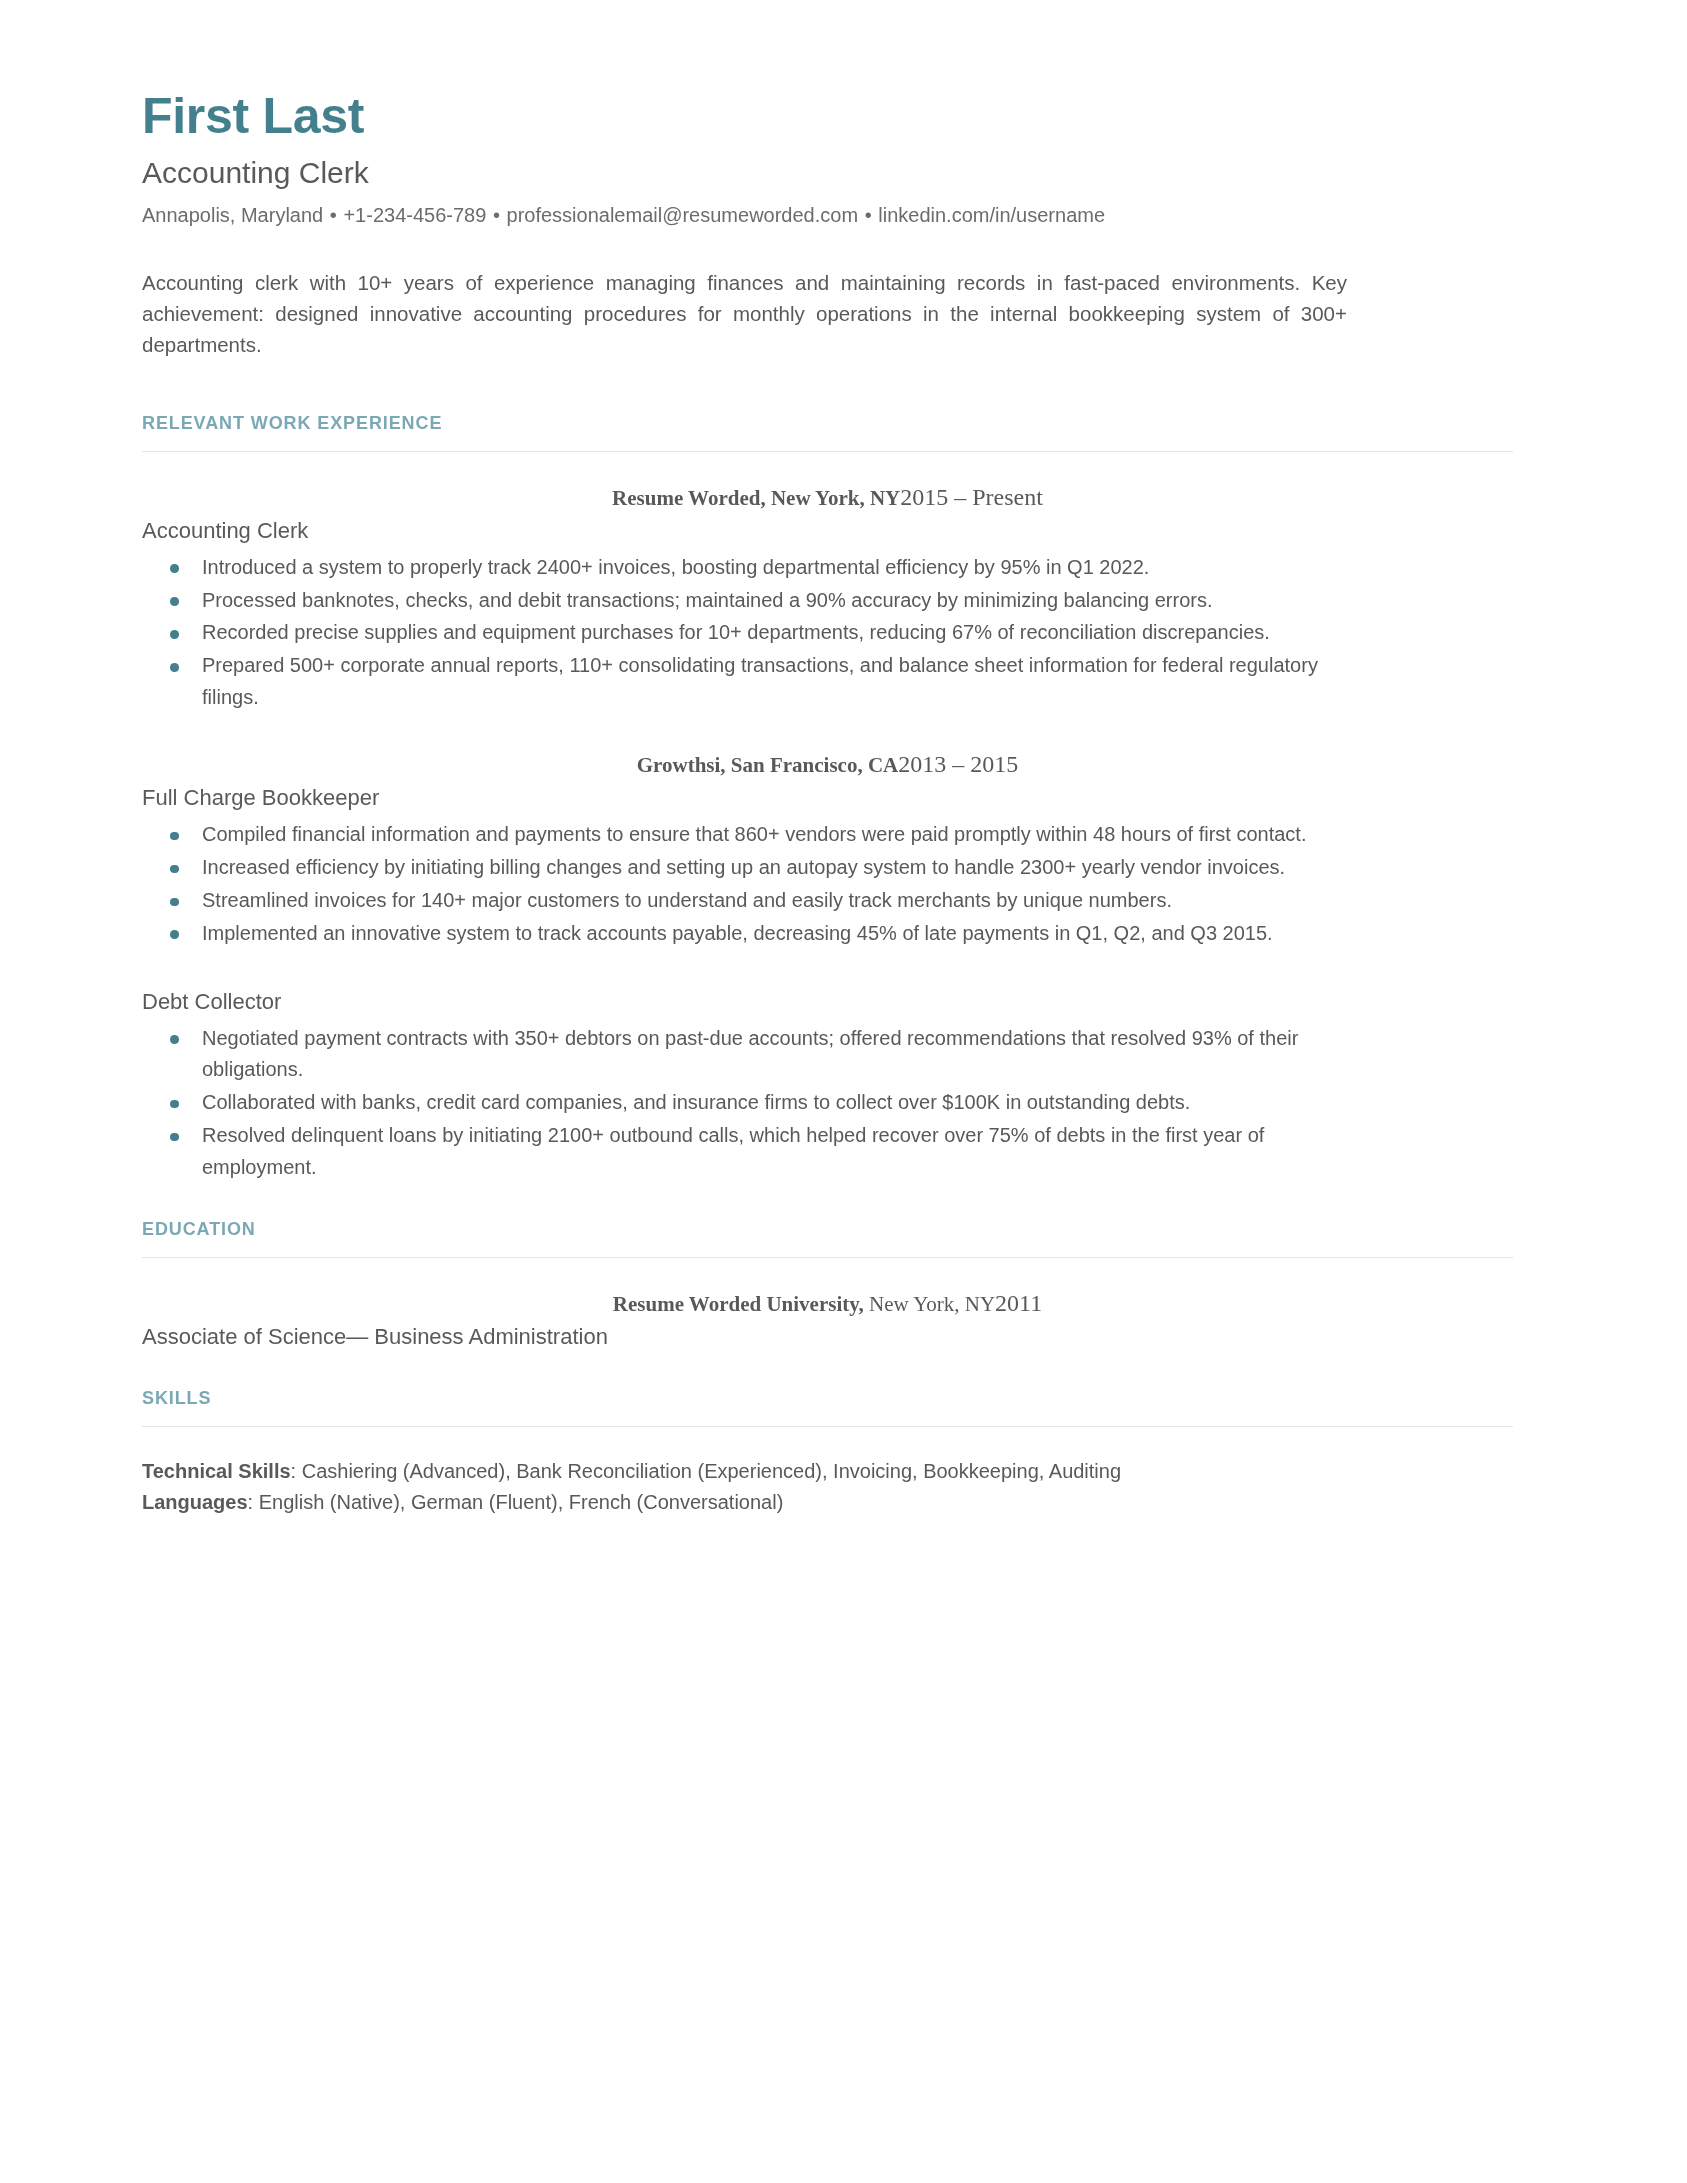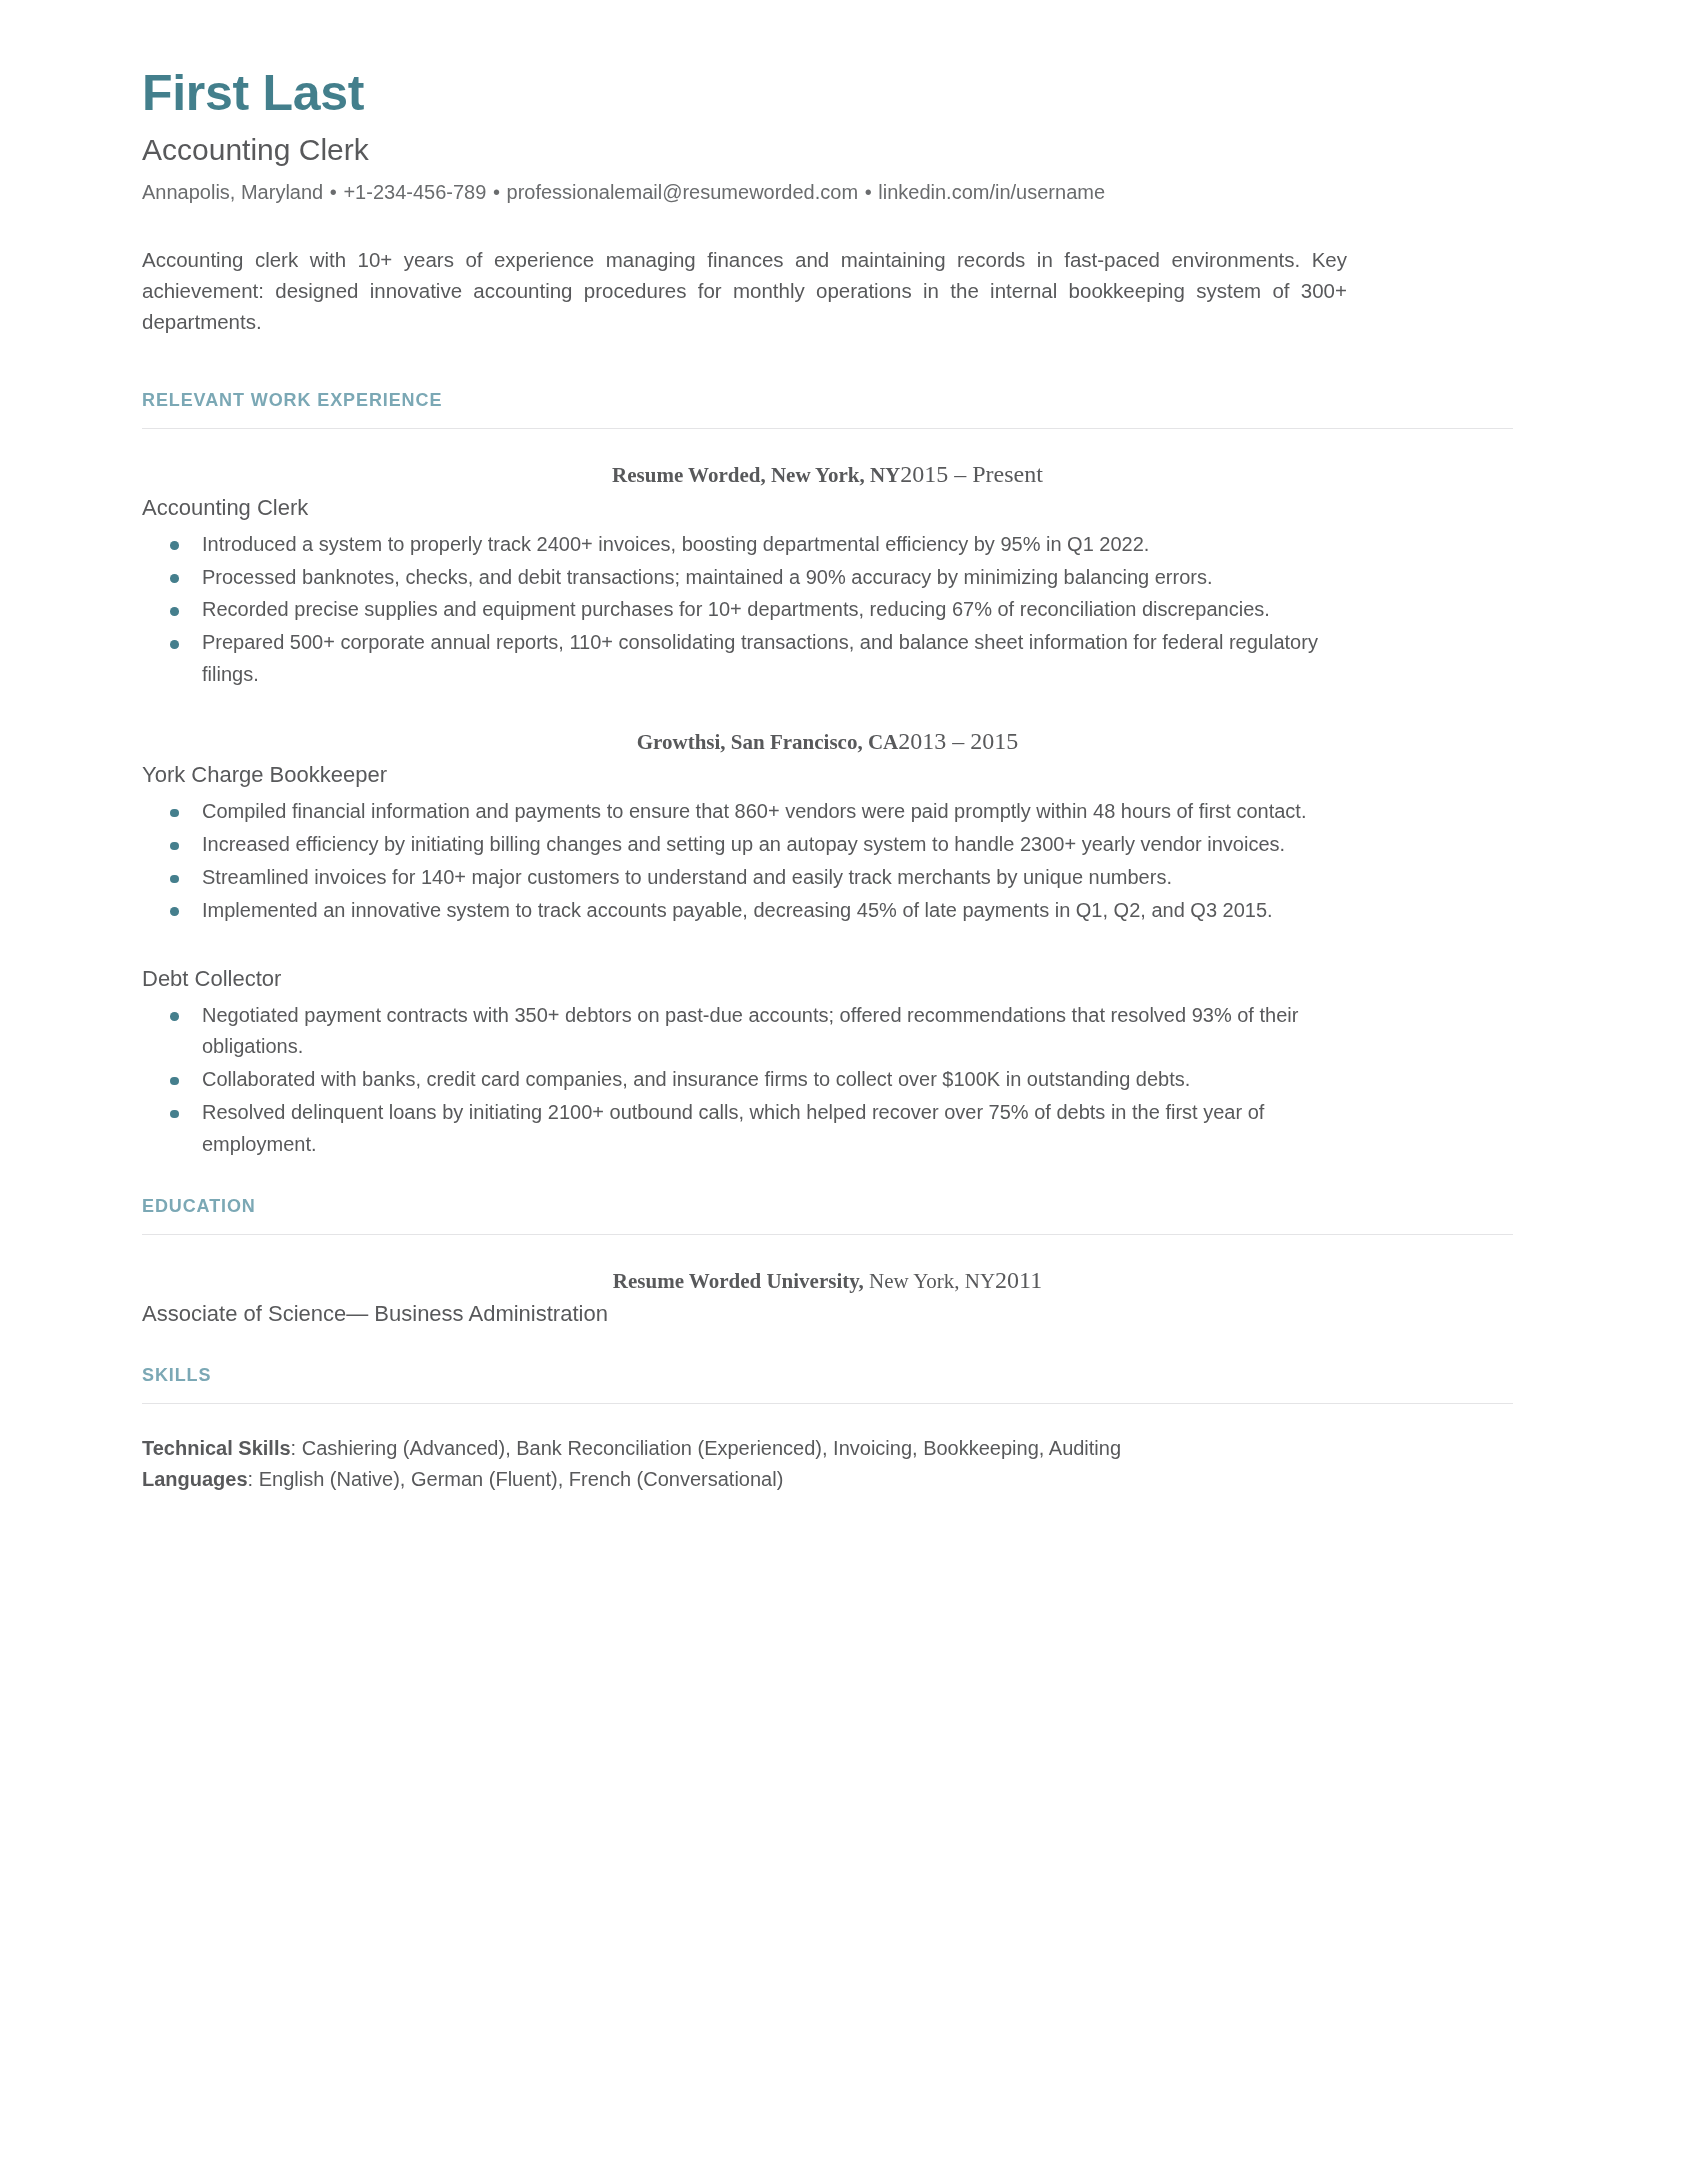--- a/index.html
+++ b/index.html
@@ -14,21 +14,21 @@
     color: #58595b;
     -webkit-font-smoothing: antialiased;
   }
 
   .page {
     position: relative;
     width: 1520px;
     height: 2183px;
     background: #ffffff;
     box-sizing: border-box;
-    padding: 68px 173px 0 142px;
+    padding: 91px 173px 0 142px;
   }
 
   
   .name {
     font-size: 50px;
     font-weight: 700;
     color: #437f8c;
     letter-spacing: -0.3px;
     line-height: 1.0;
     margin: 0 0 16px 0;
@@ -191,21 +191,21 @@
       </ul>
     </div>
 
     <div class="exp-gap"></div>
 
     <div class="entry">
       <div class="entry-head">
         <div class="org">Growthsi, San Francisco, CA</div>
         <div class="dates">2013 – 2015</div>
       </div>
-      <div class="role">York Charge Bookkeeper</div>
+      <div class="role">Full Charge Bookkeeper</div>
       <ul class="bullets">
         <li>Compiled financial information and payments to ensure that 860+ vendors were paid promptly within 48 hours of first contact.</li>
         <li>Increased efficiency by initiating billing changes and setting up an autopay system to handle 2300+ yearly vendor invoices.</li>
         <li>Streamlined invoices for 140+ major customers to understand and easily track merchants by unique numbers.</li>
         <li>Implemented an innovative system to track accounts payable, decreasing 45% of late payments in Q1, Q2, and Q3 2015.</li>
       </ul>
     </div>
 
     <div class="exp-gap"></div>
 

